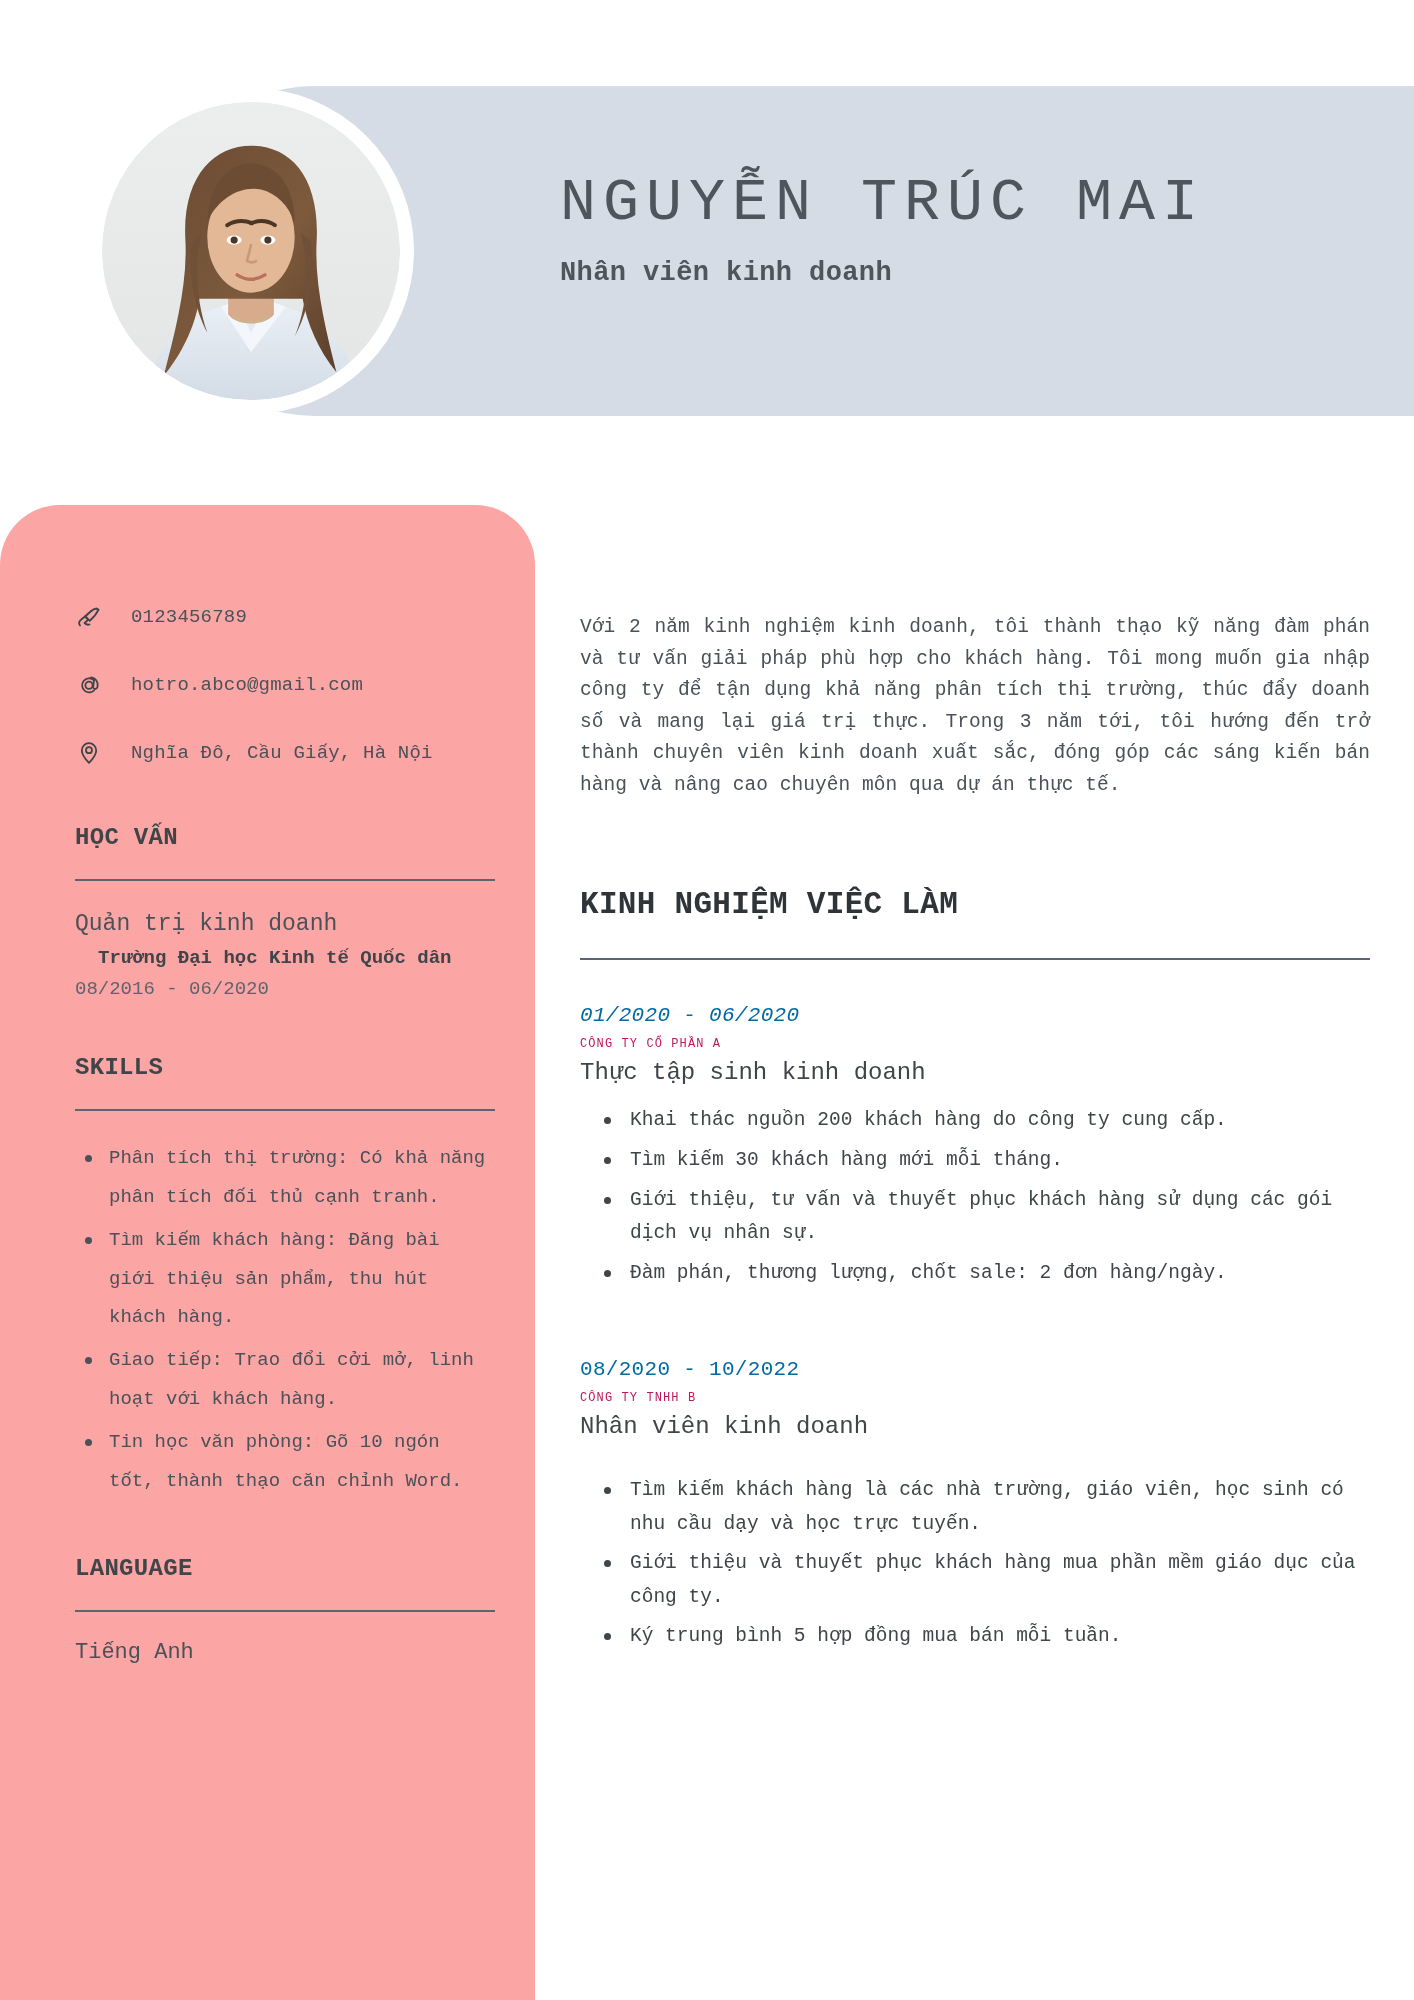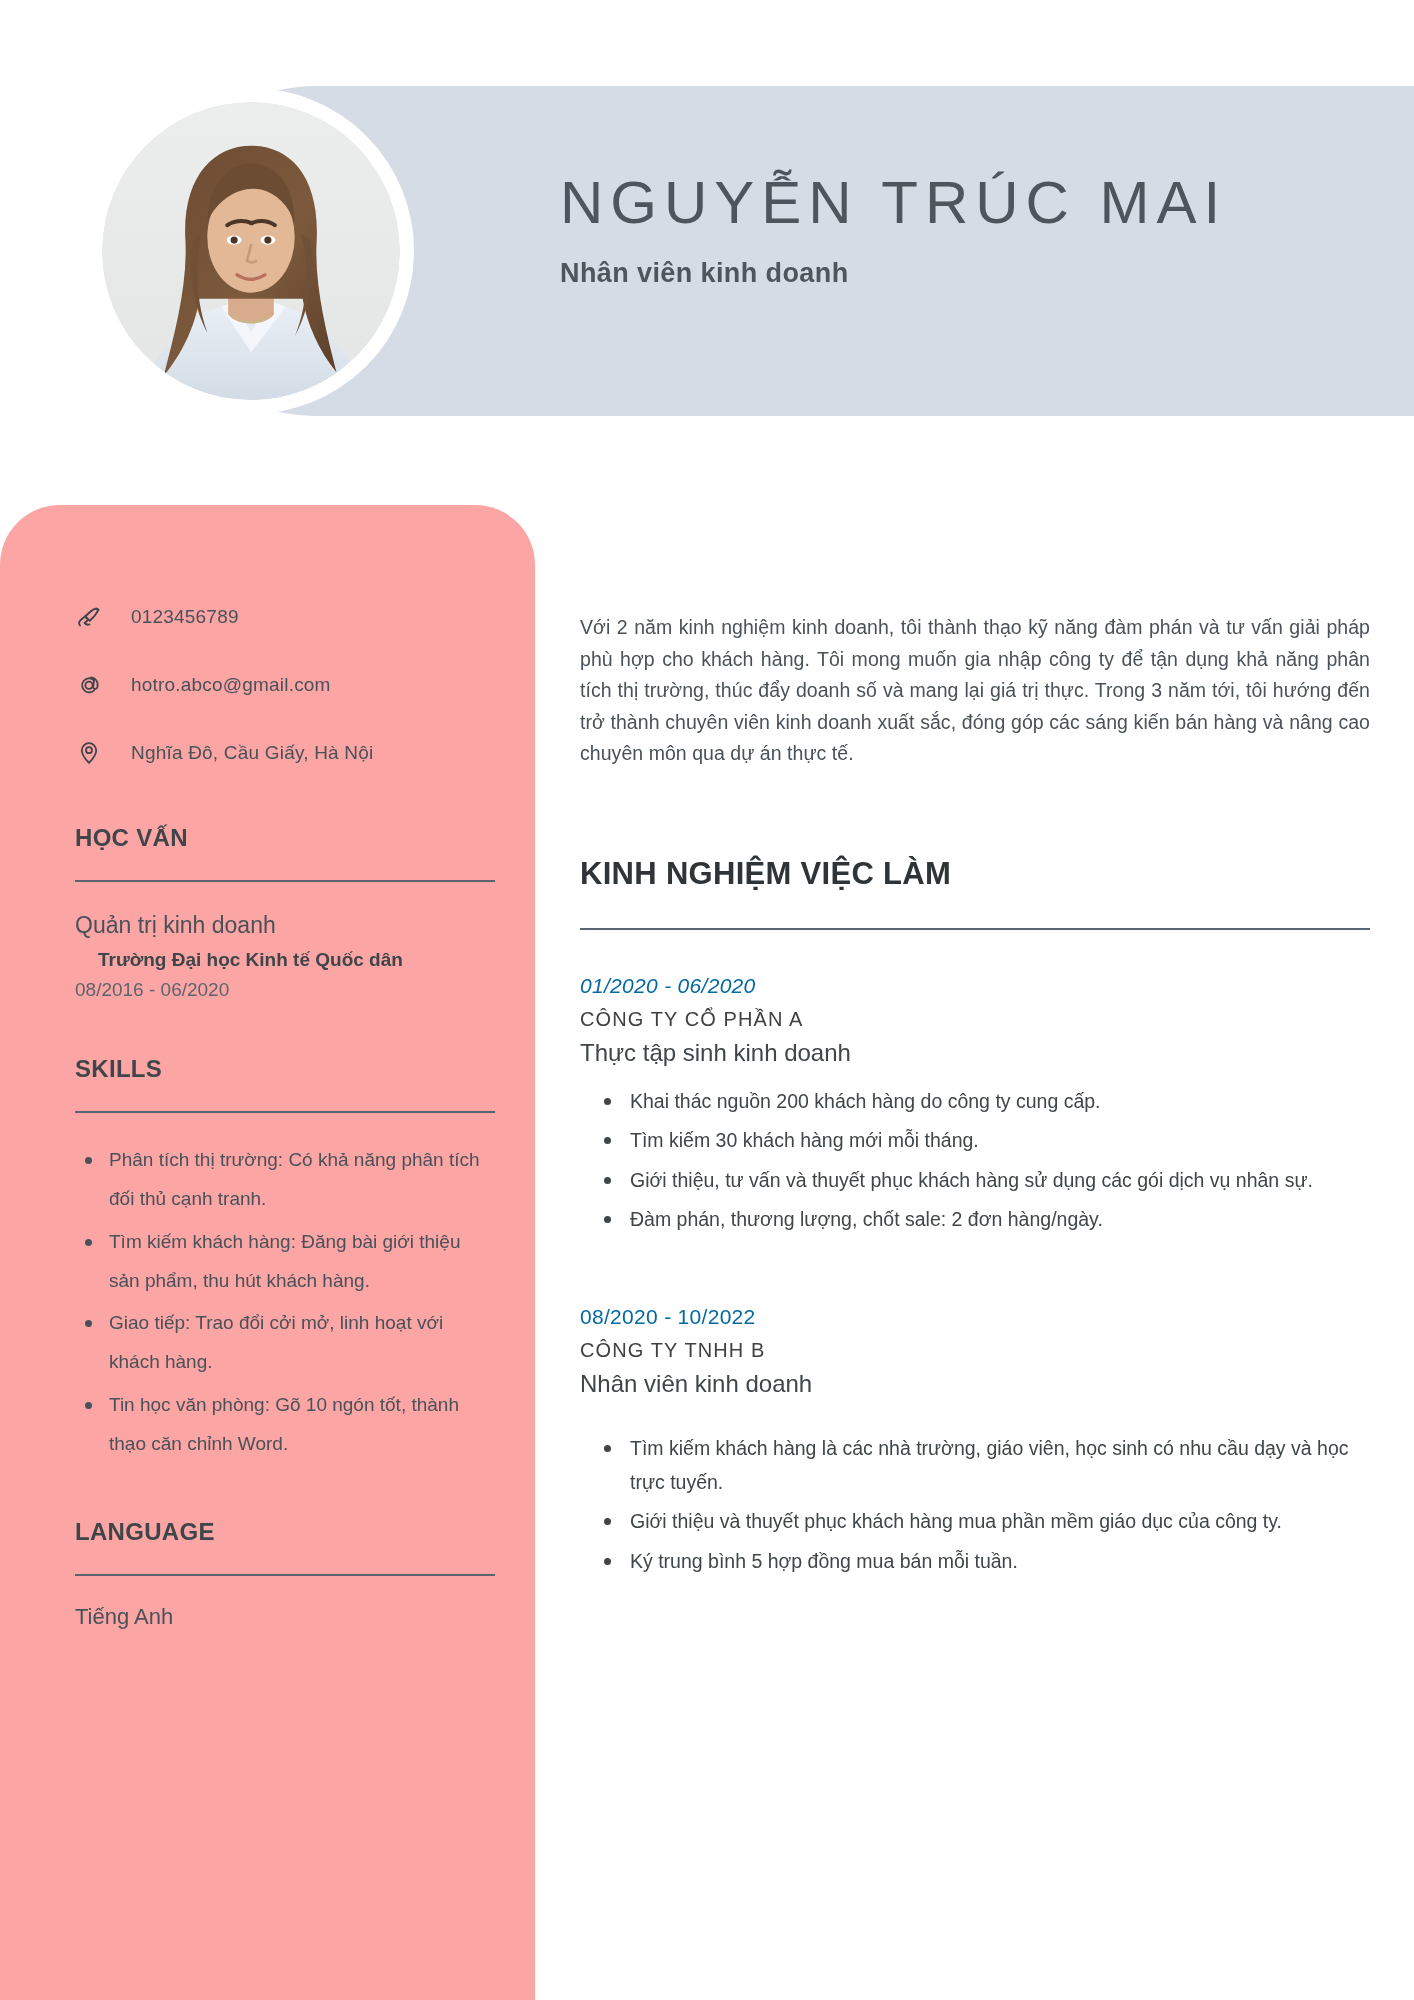--- a/index.html
+++ b/index.html
@@ -4,21 +4,21 @@
 <style>
   html,body{margin:0;padding:0;}
   body{
     width:1414px;height:2000px;
     background:#ffffff;
     font-family:"Liberation Sans", sans-serif;
     color:#4a5158;
     position:relative;
     overflow:hidden;
   }
-  .page{position:relative;width:1225px;height:2000px;}
+  .page{position:relative;width:1225px;height:2000px;font-family:Liberation Mono, monospace;}
 
   
   .header-band{
     position:absolute;left:150px;top:86px;width:1264px;height:330px;
     background:#d5dce5;
     border-top-left-radius:165px;
     border-bottom-left-radius:165px;
   }
   .photo-wrap{
     position:absolute;left:88px;top:88px;width:326px;height:326px;
@@ -125,21 +125,21 @@
   }
   .exp-rule{height:2px;background:#5b6470;margin-top:36px;width:100%;}
 
   .job{margin-top:44px;}
   .job-dates{
     font-size:21px;font-style:italic;color:#0369a1;margin-bottom:10px;
     letter-spacing:0.3px;
   }
   .job-dates.plain{font-style:normal;}
   .job-company{
-    font-size:20px;color:#404040;letter-spacing:1.1px;margin-bottom:8px;
+    font-size:12px;color:#be185d;letter-spacing:1.1px;margin-bottom:8px;
   }
   .job-role{font-size:24px;color:#3f4549;margin-bottom:10px;}
   .job-bullets{margin:18px 0 0 0;padding:0 0 0 50px;list-style:none;}
   .job-bullets li{
     position:relative;font-size:19.5px;line-height:1.72;color:#3f4549;
     margin-bottom:6px;
   }
   .job-bullets li::before{
     content:"";position:absolute;left:-26px;top:13px;
     width:7px;height:7px;border-radius:50%;background:#3f4549;

